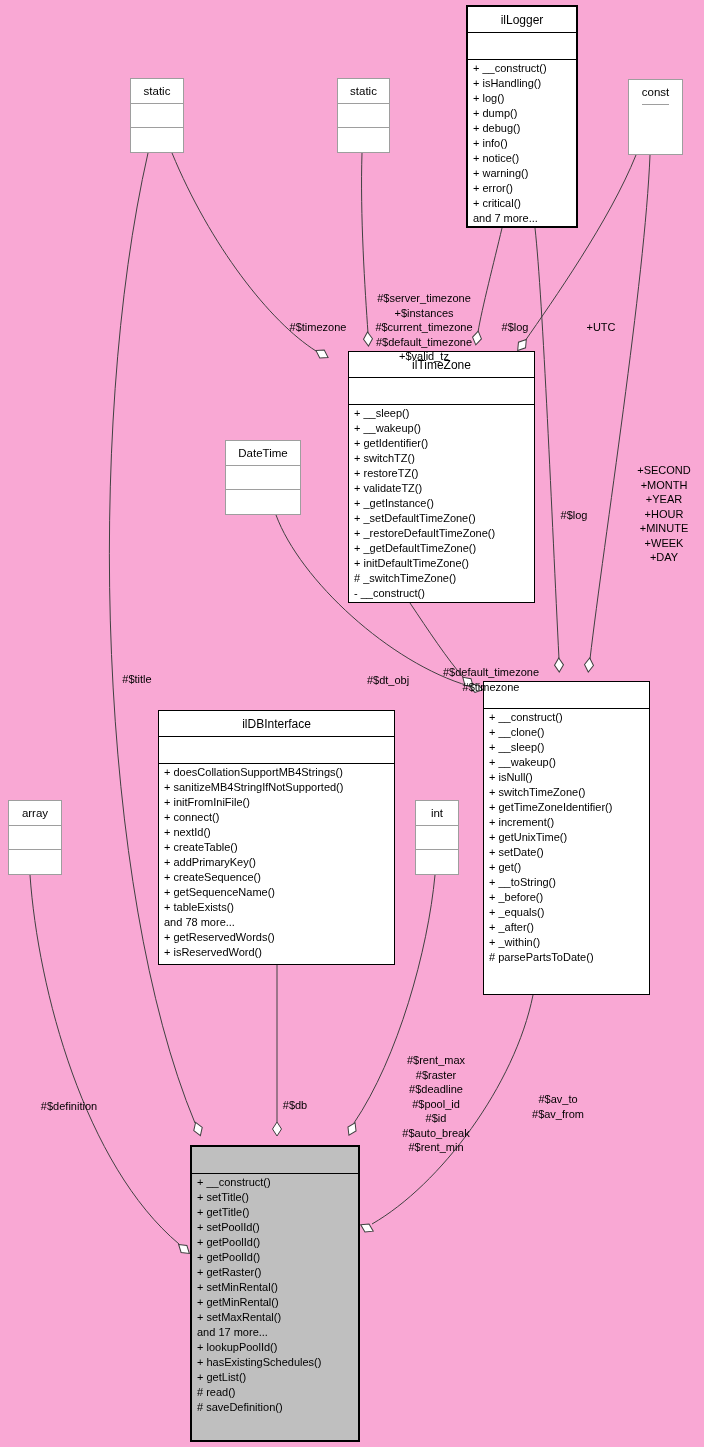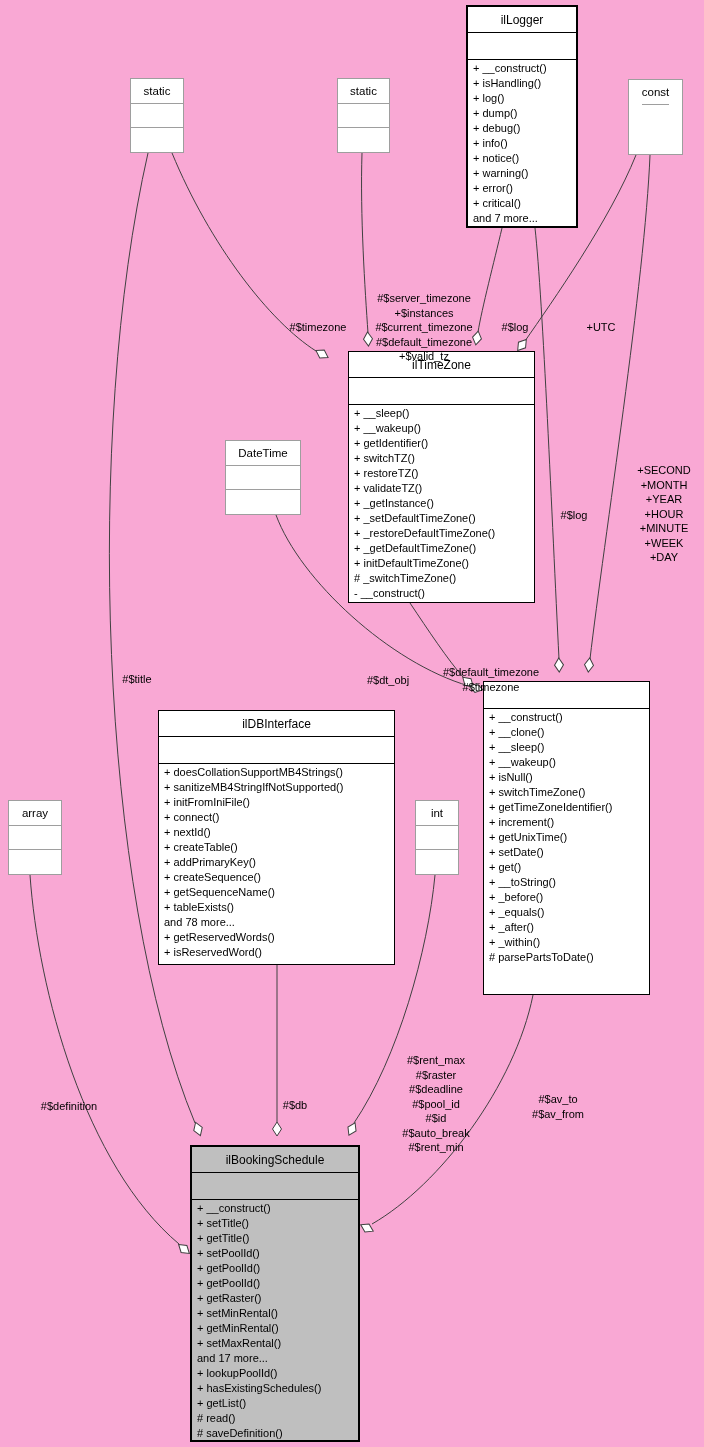--- a/index.html
+++ b/index.html
@@ -180,21 +180,20 @@
     <div class="cls-members"></div>
   </div>
 
   <div class="cls sec" style="left:415px;top:800px;width:44px;height:75px;">
     <div class="cls-title">int</div>
     <div class="cls-attrs"></div>
     <div class="cls-members"></div>
   </div>
 
   <div class="cls hl" style="left:190px;top:1145px;width:170px;height:297px;">
-    <div class="cls-title">ilBookingSchedule</div>
     <div class="cls-attrs"></div>
     <div class="cls-members">
         <div class="member-row">+ __construct()</div>
         <div class="member-row">+ setTitle()</div>
         <div class="member-row">+ getTitle()</div>
         <div class="member-row">+ setPoolId()</div>
         <div class="member-row">+ getPoolId()</div>
         <div class="member-row">+ getPoolId()</div>
         <div class="member-row">+ getRaster()</div>
         <div class="member-row">+ setMinRental()</div>

